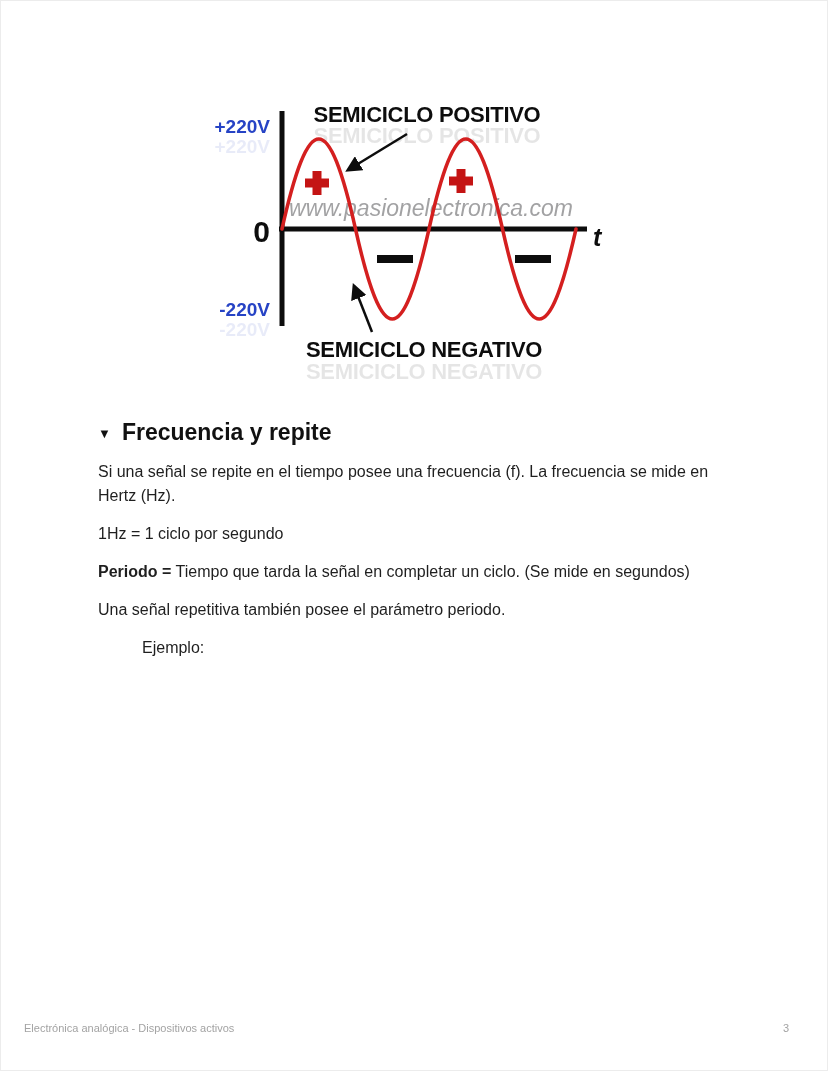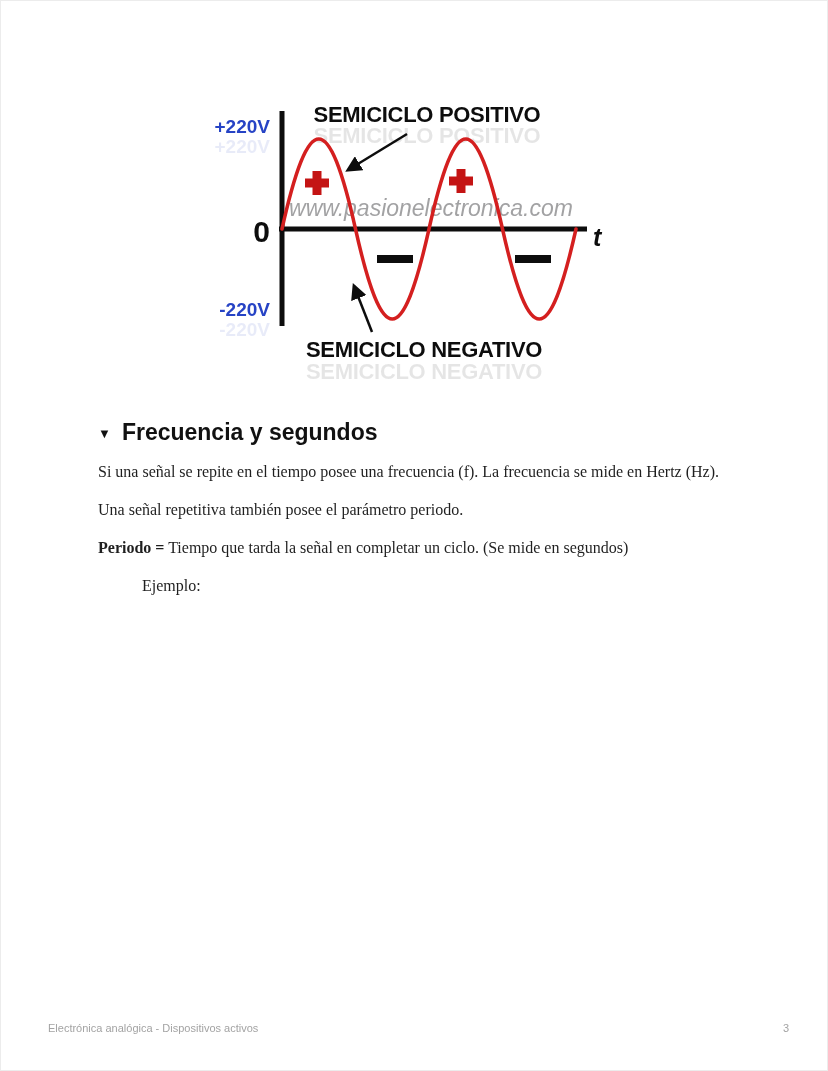--- a/index.html
+++ b/index.html
@@ -47,27 +47,26 @@
     position: relative;
     top: 1px;
     color: #111111;
   }
   .content p {
     font-size: 16px;
     line-height: 24px;
     margin-top: 14px;
     max-width: 634px;
     color: #1f1f1f;
-    font-family: Liberation Serif, serif;
   }
   .content p strong { font-weight: bold; }
   .blue-text { color: #337ea9; margin-left: 44px; }
   .footer {
     position: absolute;
-    left: 47px;
+    left: 23px;
     right: 38px;
     bottom: 36px;
     display: flex;
     justify-content: space-between;
     align-items: baseline;
     font-size: 11px;
     color: #a3a3a3;
   }
 </style>
 </head>
@@ -118,30 +117,31 @@
       <line x1="198" y1="38" x2="139" y2="74" stroke-width="2.5" marker-end="url(#arrowhead)" stroke="#0d0d0d"></line>
 
       <text class="fig-caption" x="215" y="261" text-anchor="middle">SEMICICLO NEGATIVO</text>
       <line x1="163" y1="236" x2="145" y2="190" stroke-width="2.5" marker-end="url(#arrowhead)" stroke="#0d0d0d"></line>
     </svg>
   </div>
 
   <div class="content">
     <h2 class="section-title">
       <span class="toggle-icon">▼</span>
-      <span>Frecuencia y segundos</span>
+      <span>Frecuencia y repite</span>
     </h2>
 
     <p>Si una señal se repite en el tiempo posee una frecuencia (f). La frecuencia se mide en Hertz (Hz).</p>
 
 
+    <p>1Hz = 1 ciclo por segundo</p>
+
+    <p><strong>Periodo =</strong><span> Tiempo que tarda la señal en completar un ciclo. (Se mide en segundos)</span></p>
 
     <p>Una señal repetitiva también posee el parámetro periodo.</p>
-
-    <p><strong>Periodo =</strong><span> Tiempo que tarda la señal en completar un ciclo. (Se mide en segundos)</span></p>
 
     <p class="blue-text">Ejemplo:</p>
 
 
   </div>
 
   <div class="footer">
     <span>Electrónica analógica - Dispositivos activos</span>
     <span>3</span>
   </div>

